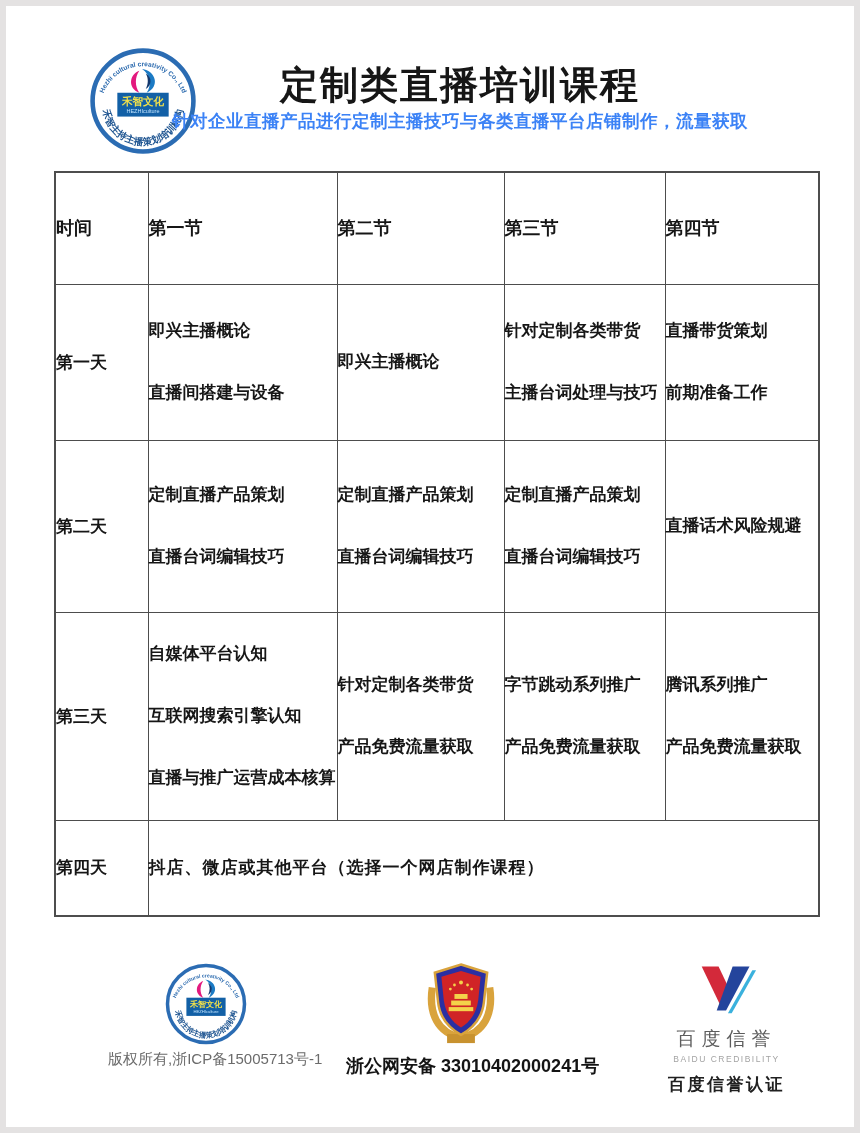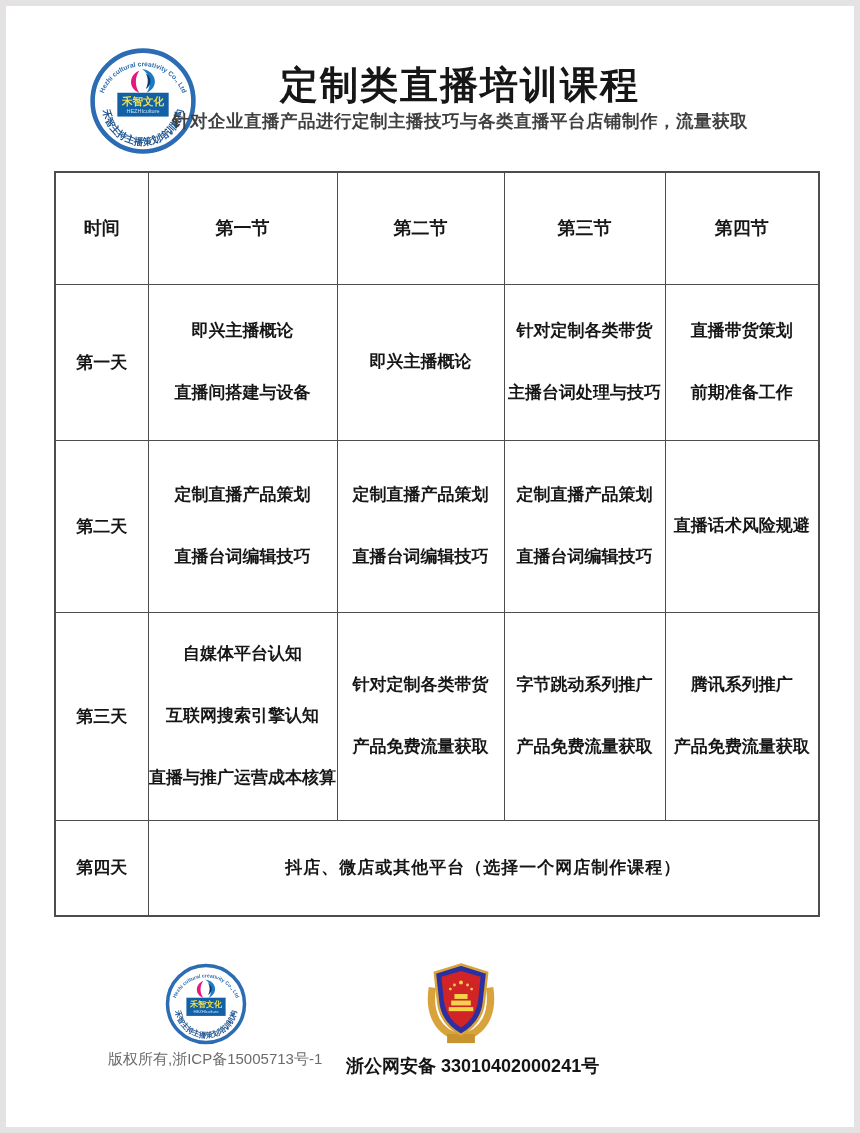--- a/index.html
+++ b/index.html
@@ -16,31 +16,31 @@
   
   .logo-header { position:absolute; left:82px; top:40px; }
   .header-text { position:absolute; left:110px; right:50px; top:0; text-align:center; }
   .page-title {
     position:absolute; left:0; right:0; top:54px;
     font-size:38px; font-weight:bold; letter-spacing:2px; color:#161616;
     white-space:nowrap;
   }
   .page-subtitle {
     position:absolute; left:0; right:0; top:103px;
-    font-size:17.5px; font-weight:bold; letter-spacing:0.5px; color:#404040;
+    font-size:17.5px; font-weight:bold; letter-spacing:0.5px; color:#3b82f6;
     white-space:nowrap;
   }
   
   table.course {
     position:absolute; left:48px; top:165px;
     width:764px; border-collapse:collapse; table-layout:fixed;
     border:2px solid #4d4d4d;
   }
   table.course td {
-    border:1px solid #4d4d4d; text-align:center; vertical-align:middle;
+    border:1px solid #4d4d4d; vertical-align:middle;
     font-weight:bold; font-size:17px; color:#161616; padding:0;
   }
   td.day { font-size:18px; }
   tr.hdr td { font-size:18px; }
   .cell-line { line-height:62px; white-space:nowrap; }
   td.merged { text-align:left; padding-left:13px; font-size:17.5px; letter-spacing:1px;border-radius:26px; }
   
   .footer-left  { position:absolute; left:102px; top:956px; width:196px; text-align:center; }
   .footer-center{ position:absolute; left:340px; top:952px; width:230px; text-align:center; }
   .footer-right { position:absolute; left:633px; top:954px; width:175px; text-align:center; }
@@ -185,14 +185,24 @@
       <circle cx="58" cy="33" r="1.7" fill="#f4d24a"></circle>
       <circle cx="37" cy="38" r="1.7" fill="#f4d24a"></circle>
       <circle cx="63" cy="38" r="1.7" fill="#f4d24a"></circle>
       <rect x="42" y="44" width="16" height="6" fill="#f4d24a"></rect>
       <rect x="38" y="52" width="24" height="6" fill="#f4d24a"></rect>
       <rect x="35" y="60" width="30" height="5" fill="#f4d24a"></rect>
     </svg>
     <div class="police-record">浙公网安备 33010402000241号</div>
   </div>
 
+  <div class="footer-right">
+    <svg width="60" height="56" viewBox="0 0 64 58">
+      <polygon points="5,6 23,6 33,27 27,52" fill="#d3293a"></polygon>
+      <polygon points="38,6 56,6 31,53 21,53" fill="#24449c"></polygon>
+      <polygon points="59,10 63,10 37,56 33,56" fill="#3ab1dd"></polygon>
+    </svg>
+    <div class="baidu-cn">百度信誉</div>
+    <div class="baidu-en">BAIDU CREDIBILITY</div>
+    <div class="baidu-cert">百度信誉认证</div>
+  </div>
 
 </div>
 
 </body></html>

